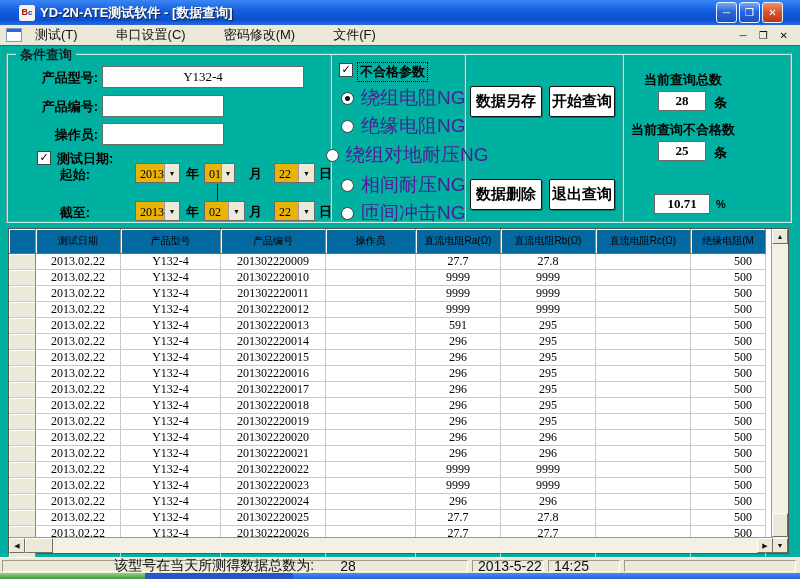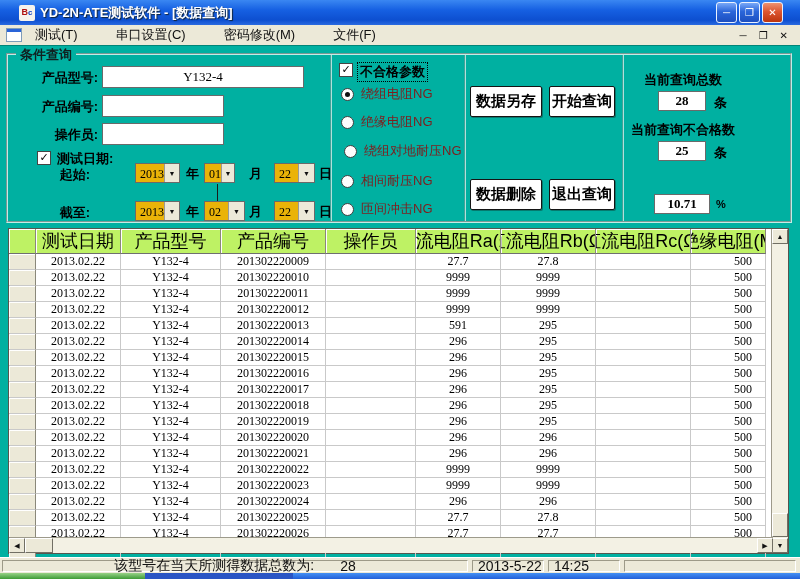--- a/index.html
+++ b/index.html
@@ -48,36 +48,36 @@
   .cblabel.focus{border:1px dotted #000;padding:0 2px;}
 
   .combo{position:absolute;height:20px;background:#eab308;border:1px solid #6a6a6a;display:flex;box-sizing:border-box;}
   .combo .val{flex:1;font-size:12px;padding:3px 0 0 4px;font-family:"Liberation Serif","DejaVu Serif",serif;}
   .combo .drop{width:15px;background:#ece9d8;border-left:1px solid #9a9a9a;display:flex;align-items:center;justify-content:center;font-size:7px;color:#111;}
   .vline{position:absolute;width:1px;background:#1a1a1a;}
 
   .radio-row{position:absolute;display:flex;align-items:center;gap:7px;}
   .radio{width:11px;height:11px;border-radius:50%;background:#fdfdfd;border:1px solid #3f3f3f;position:relative;box-sizing:content-box;}
   .radio.sel::after{content:"";position:absolute;left:3px;top:3px;width:5px;height:5px;border-radius:50%;background:#101010;}
-  .rlabel{font-size:13px;color:#7f1d1d;white-space:nowrap;}
+  .rlabel{font-size:19px;color:#4c1d95;white-space:nowrap;}
 
   .btn{position:absolute;background:#fff;border:1px solid #141414;border-radius:2px;
     font-size:15px;font-weight:bold;color:#000;display:flex;align-items:center;justify-content:center;
     box-shadow:1px 1px 0 #067a6e;box-sizing:border-box;cursor:default;white-space:nowrap;}
 
   .stats-label{position:absolute;left:608px;width:134px;text-align:center;font-size:13px;font-weight:bold;color:#000;white-space:nowrap;}
   .stat-box{position:absolute;background:#fff;border:1px solid #6a6a6a;text-align:center;
     font-weight:bold;font-size:13px;line-height:18px;box-sizing:border-box;font-family:"Liberation Serif","DejaVu Serif",serif;}
   .unit{position:absolute;font-size:13px;font-weight:bold;color:#000;}
 
   
   .grid{position:absolute;left:8px;top:182px;width:781px;height:326px;background:#fff;border:1px solid #55564e;box-sizing:border-box;}
   .ghead{position:absolute;left:0;top:0;width:764px;height:25px;display:flex;}
-  .th{flex:none;box-sizing:border-box;background:#bef264;border-right:1px solid #8a887a;border-bottom:1px solid #6f6f6f;
-    box-shadow:inset 1px 1px 0 #fff;font-size:18px;color:#000;display:flex;align-items:center;justify-content:center;
+  .th{flex:none;box-sizing:border-box;background:#0369a1;border-right:1px solid #8a887a;border-bottom:1px solid #6f6f6f;
+    box-shadow:inset 1px 1px 0 #fff;font-size:10px;color:#000;display:flex;align-items:center;justify-content:center;
     overflow:hidden;white-space:nowrap;}
   .gbody{position:absolute;left:0;top:25px;width:764px;height:283px;display:flex;flex-direction:column;}
   .grow{display:flex;flex:1;}
   .gc{flex:none;box-sizing:border-box;border-right:1px solid #c9c9c9;border-bottom:1px solid #c9c9c9;
     font-size:12px;font-family:"Liberation Serif","DejaVu Serif",serif;color:#000;
     display:flex;align-items:center;justify-content:center;overflow:hidden;white-space:nowrap;}
   .gc.selc{background:#ece9d8;border-right:1px solid #8a887a;box-shadow:inset 1px 1px 0 #fff;}
   .gc.rt{justify-content:flex-end;padding-right:13px;}
   .sel-h,.gc.selc{width:27px;}
   .c0{width:85px}.c1{width:100px}.c2{width:105px}.c3{width:90px}
@@ -194,21 +194,21 @@
       <div class="cblabel focus" style="left:349px;top:7px">不合格参数</div>
       <div>
           <div class="radio-row" style="left: 333px; top: 30px;">
             <span class="radio sel"></span>
             <span class="rlabel">绕组电阻NG</span>
           </div>
           <div class="radio-row" style="left: 333px; top: 58px;">
             <span class="radio"></span>
             <span class="rlabel">绝缘电阻NG</span>
           </div>
-          <div class="radio-row" style="left: 336px; top: 87px;">
+          <div class="radio-row" style="left: 318px; top: 87px;">
             <span class="radio"></span>
             <span class="rlabel">绕组对地耐压NG</span>
           </div>
           <div class="radio-row" style="left: 333px; top: 117px;">
             <span class="radio"></span>
             <span class="rlabel">相间耐压NG</span>
           </div>
           <div class="radio-row" style="left: 333px; top: 145px;">
             <span class="radio"></span>
             <span class="rlabel">匝间冲击NG</span>

